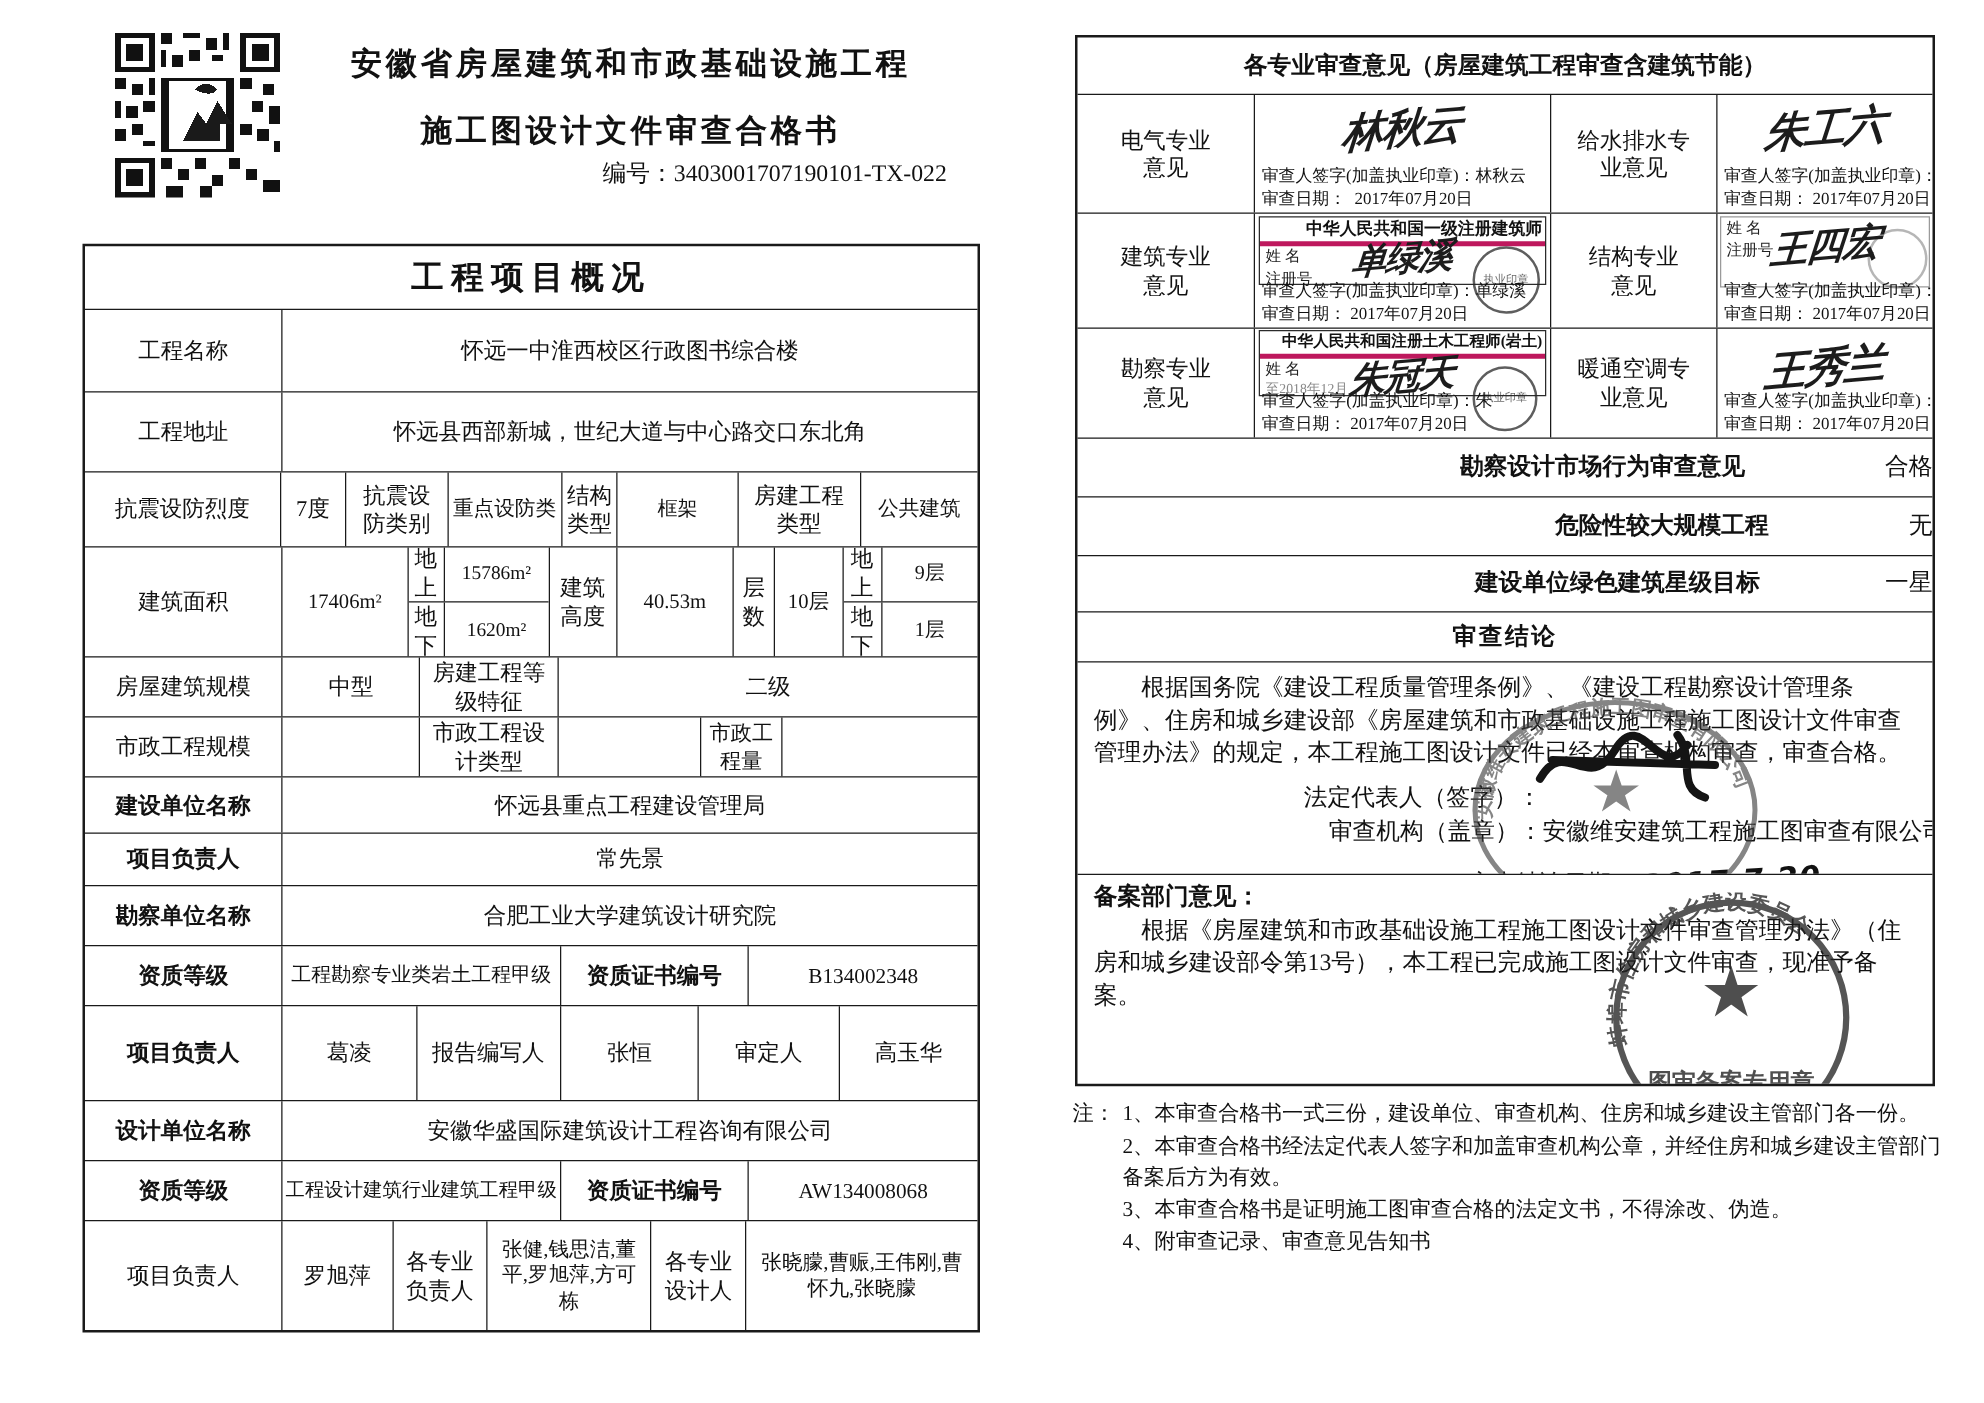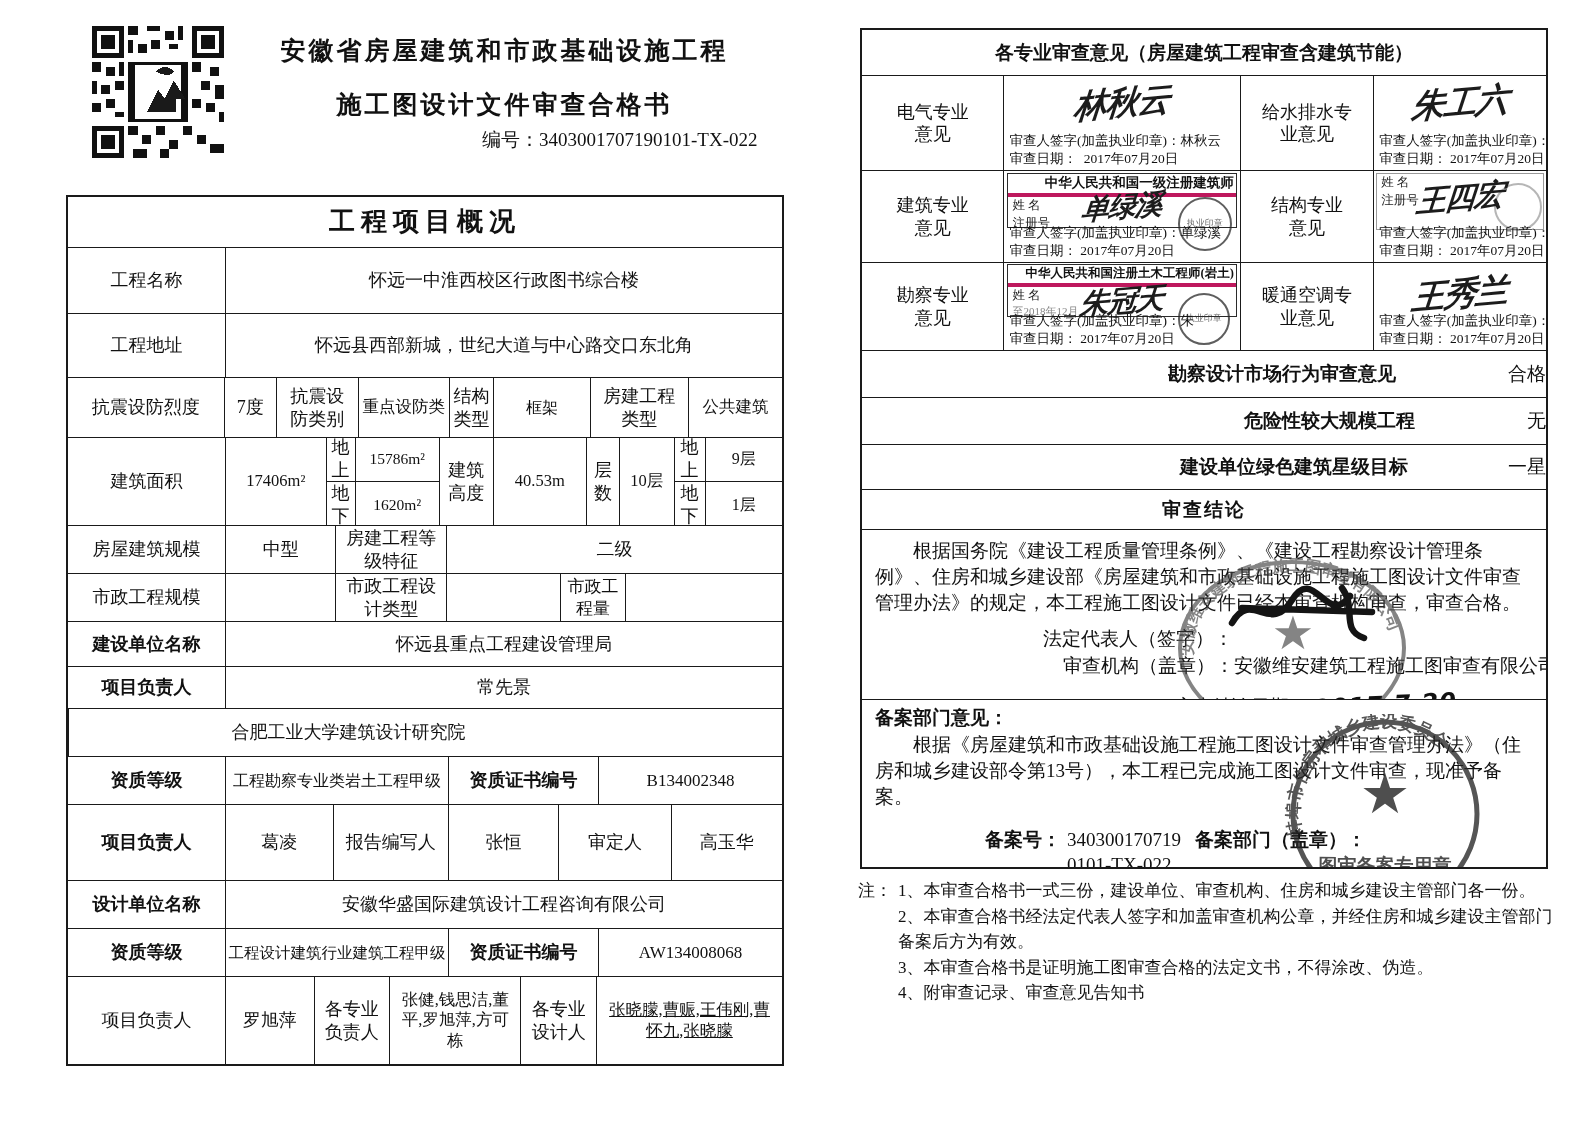--- a/index.html
+++ b/index.html
@@ -190,20 +190,21 @@
     <div class="td first bold" style="width:158px;">建设单位名称</div>
     <div class="td" style="width:560px;">怀远县重点工程建设管理局</div>
   </div>
 
   <div class="tr" style="height:42px;">
     <div class="td first bold" style="width:158px;">项目负责人</div>
     <div class="td" style="width:560px;">常先景</div>
   </div>
 
   <div class="tr" style="height:48px;">
+    <div class="td first bold" style="width:158px;">勘察单位名称</div>
     <div class="td" style="width:560px;">合肥工业大学建筑设计研究院</div>
   </div>
 
   <div class="tr" style="height:48px;">
     <div class="td first bold" style="width:158px;">资质等级</div>
     <div class="td" style="width:224px;font-size:16px;">工程勘察专业类岩土工程甲级</div>
     <div class="td bold" style="width:151px;">资质证书编号</div>
     <div class="td" style="width:185px;font-size:17px;">B134002348</div>
   </div>
 
@@ -227,21 +228,21 @@
     <div class="td bold" style="width:151px;">资质证书编号</div>
     <div class="td" style="width:185px;font-size:17px;">AW134008068</div>
   </div>
 
   <div class="tr" style="height:88px;">
     <div class="td first" style="width:158px;">项目负责人</div>
     <div class="td" style="width:89px;">罗旭萍</div>
     <div class="td" style="width:76px;padding:0 7px;">各专业负责人</div>
     <div class="td" style="width:132px;padding:0 5px;font-size:16.5px;">张健,钱思洁,董平,罗旭萍,方可栋</div>
     <div class="td" style="width:76px;padding:0 7px;">各专业设计人</div>
-    <div class="td" style="width:187px;padding:0 5px;font-size:16.5px;text-decoration:underline;">张晓朦,曹赈,王伟刚,曹怀九,张晓朦</div>
+    <div class="td" style="width:187px;padding:0 5px;font-size:16.5px;">张晓朦,曹赈,王伟刚,曹怀九,张晓朦</div>
   </div>
 </div>
 
 <div class="tbl" style="left:860px;top:28px;width:688px;">
 
   <div class="tr first" style="height:45px;">
     <div class="td first bold" style="width:688px;font-size:19px;">各专业审查意见（房屋建筑工程审查含建筑节能）</div>
   </div>
 
   <div class="tr" style="height:95px;">
@@ -371,28 +372,20 @@
           <path d="M130 72 l8.5 25 -22-15.5 h27 l-22 15.5 z" fill="#3a3a3a" transform="scale(1.35) translate(-33,-22)"></path>
         </g>
       </svg>
     </div>
   </div>
 
   <div class="tr" style="height:168px;">
     <div class="td first" style="width:688px;display:block;padding:6px 13px;text-align:left;">
       <div class="bold" style="font-size:19px;">备案部门意见：</div>
       <p class="para" style="margin-top:2px;">根据《房屋建筑和市政基础设施工程施工图设计文件审查管理办法》（住房和城乡建设部令第13号），本工程已完成施工图设计文件审查，现准予备案。</p>
-      <div style="margin:18px 0 0 110px;font-size:19px;display:flex;">
-        <span class="bold">备案号：</span>
-        <span style="display:inline-block;margin-left:6px;line-height:1.3;">
-          <span>340300170719</span><br>
-          <span>0101-TX-022</span>
-        </span>
-        <span class="bold" style="margin-left:14px;">备案部门（盖章）：</span>
-      </div>
 
       <svg class="abs" style="left:418px;top:14px;" width="210" height="200" viewBox="0 0 210 200">
         <g opacity="0.78">
           <circle cx="105" cy="100" r="92" fill="none" stroke="#262626" stroke-width="5"></circle>
           <defs>
               <path id="filArc" d="M 24 128 A 86 86 0 1 1 186 128"></path>
             </defs>
           <text font-size="17" fill="#262626" font-weight="bold"><textPath href="#filArc" startOffset="2%">蚌埠市住房和城乡建设委员会</textPath></text>
           <path d="M105 62 l11 34 -29-21 h36 l-29 21 z" fill="#1d1d1d" transform="translate(-21,-16) scale(1.2)"></path>
           <text x="105" y="158" font-size="19" fill="#1d1d1d" font-weight="bold" text-anchor="middle">图审备案专用章</text>

